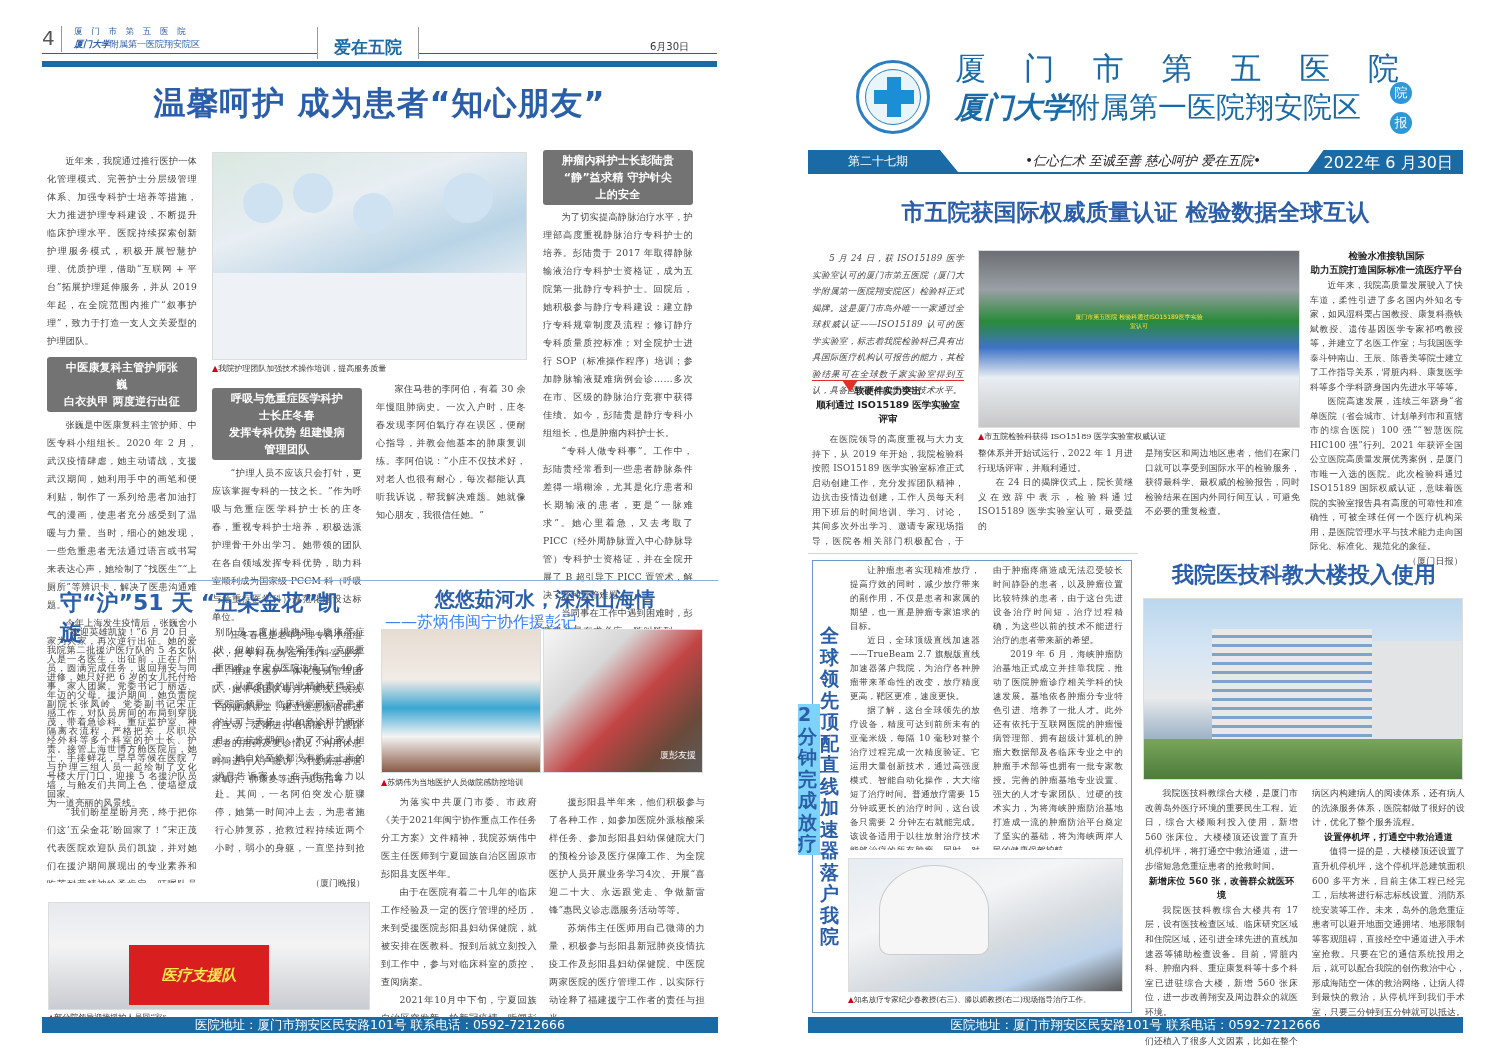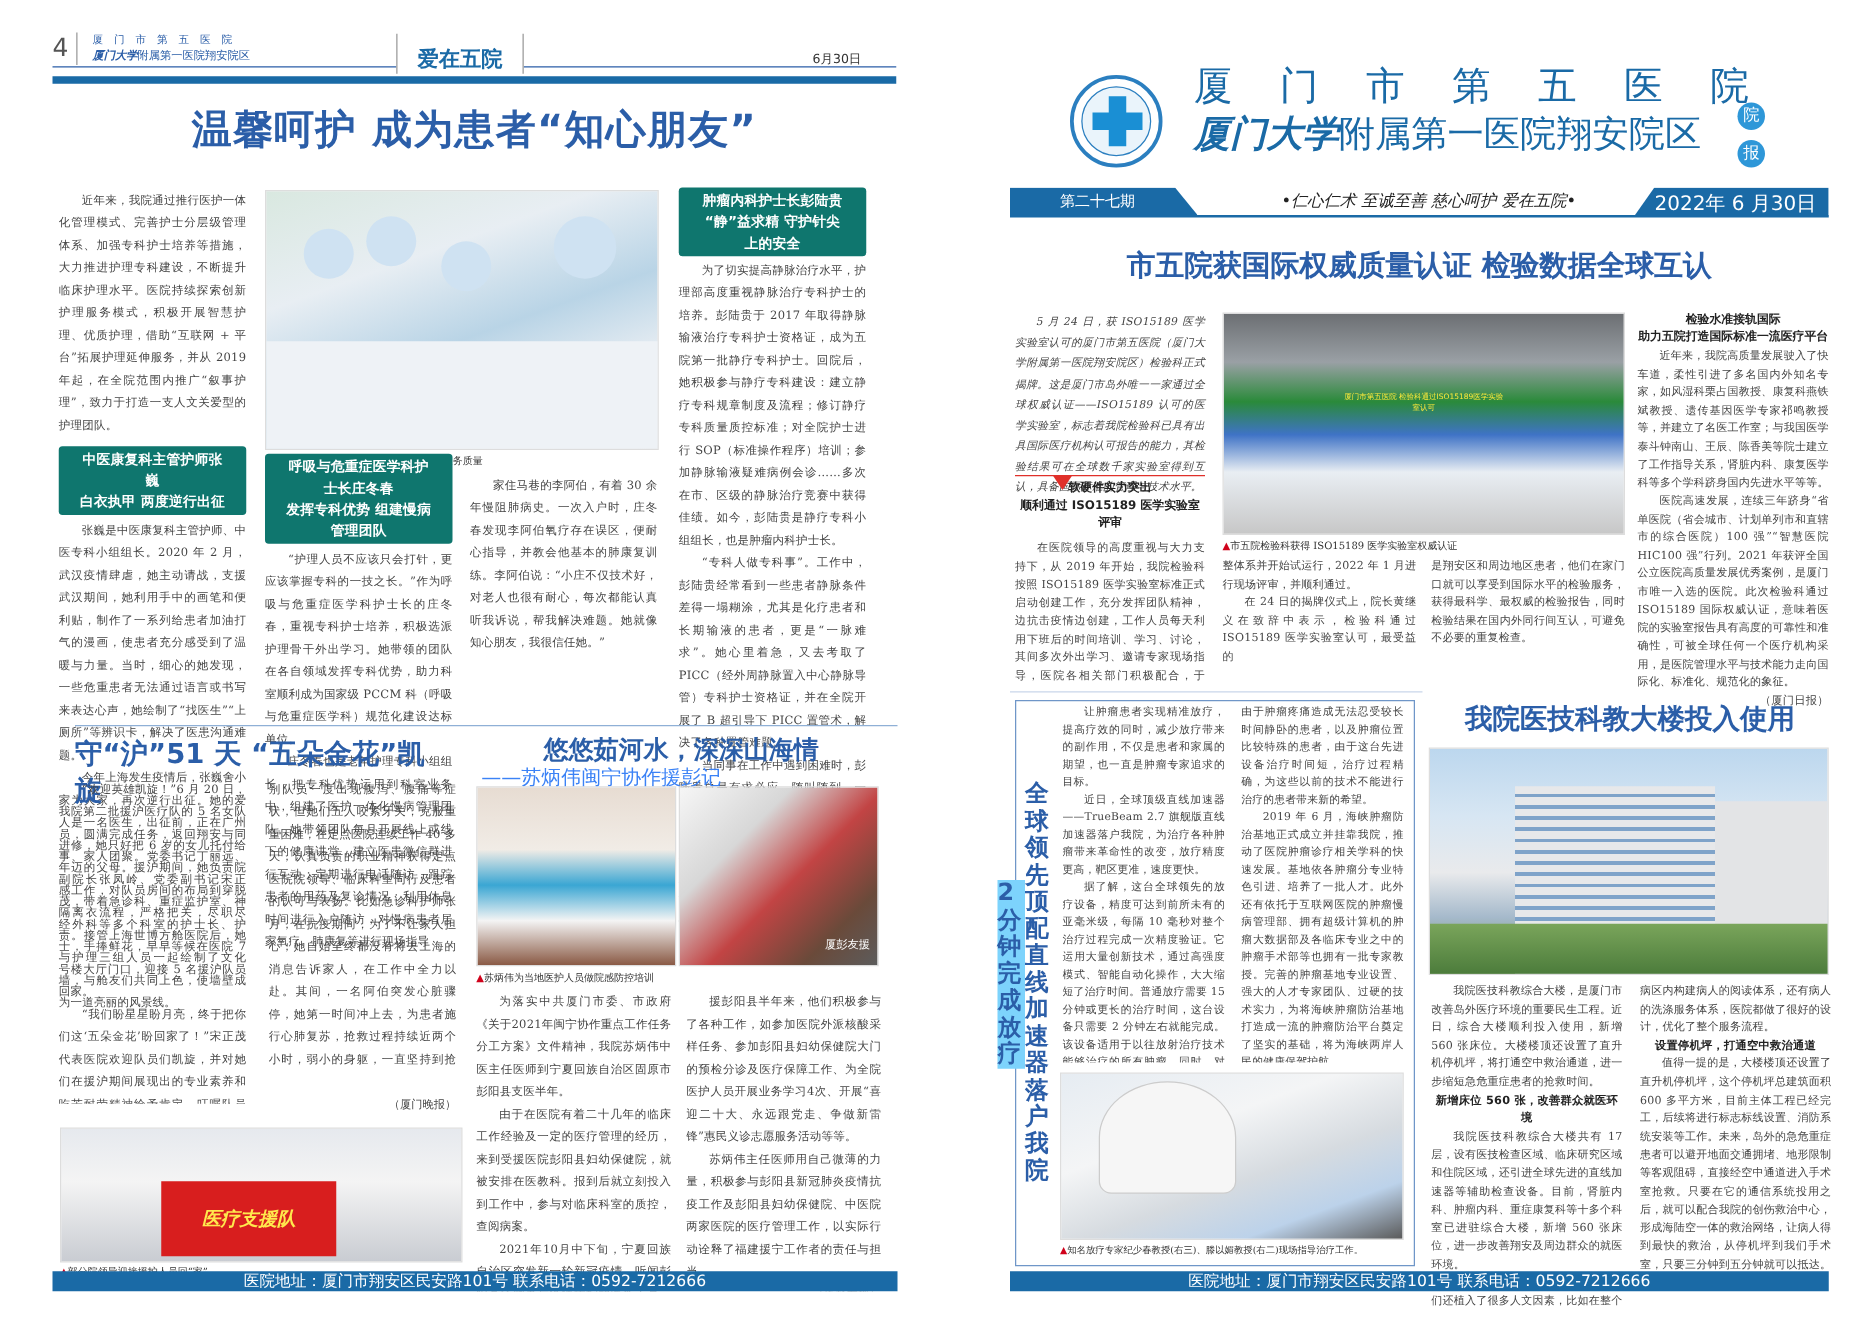--- a/index.html
+++ b/index.html
@@ -2,21 +2,21 @@
 <html><head>
 <meta charset="utf-8">
 <style>
 *{box-sizing:border-box;margin:0;padding:0}
 body{width:1500px;height:1059px;background:#fff;position:relative;overflow:hidden;font-family:"DejaVu Serif",serif;color:#333}
 .abs{position:absolute}
 .txt{font-family:"DejaVu Serif",serif;font-size:9.2px;line-height:18px;color:#444;text-align:justify;letter-spacing:0.2px}
 .txt p{text-indent:2em}
 .src{text-align:right;font-size:9px;color:#444}
 .sans{font-family:"DejaVu Sans","Liberation Sans",sans-serif}
-.redbox{background:#0f766e;color:#fff;border-radius:3px;text-align:center;font-family:"DejaVu Sans",sans-serif;font-size:11px;line-height:17px;padding:2px 16px;font-weight:bold}
+.redbox{background:#737373;color:#fff;border-radius:3px;text-align:center;font-family:"DejaVu Sans",sans-serif;font-size:11px;line-height:17px;padding:2px 16px;font-weight:bold}
 .photo{border:1px solid #ddd;overflow:hidden}
 .cap{font-size:8px;color:#333;}
 .cap .tri{color:#d0021b}
 .footer{background:#1a6aa6;color:#fff;font-family:"DejaVu Sans",sans-serif;font-size:12.5px;text-align:center;line-height:15px;height:16px}
 </style>
 </head>
 <body>
 
 <div>
 
@@ -46,21 +46,21 @@
 
   <div class="abs photo" style="left:212px;top:152px;width:315px;height:208px;background:linear-gradient(160deg,#d9e8e0 0%,#e8eef3 30%,#b9d4e6 55%,#f0f2f5 80%,#ddd 100%)">
     <div style="position:absolute;left:30px;top:30px;width:40px;height:40px;border-radius:50%;background:#cfe2f2"></div>
     <div style="position:absolute;left:80px;top:20px;width:40px;height:40px;border-radius:50%;background:#cfe2f2"></div>
     <div style="position:absolute;left:140px;top:40px;width:40px;height:40px;border-radius:50%;background:#cfe2f2"></div>
     <div style="position:absolute;left:230px;top:20px;width:50px;height:50px;border-radius:50%;background:#cfe2f2"></div>
     <div style="position:absolute;left:0;top:120px;width:315px;height:88px;background:#eef2f6"></div>
   </div>
   <div class="abs cap" style="left:212px;top:363px;width:315px"><span class="tri">▲</span><span>我院护理团队加强技术操作培训，提高服务质量</span></div>
 
-  <div class="abs txt" style="left:212px;top:363px;width:150px">
+  <div class="abs txt" style="left:212px;top:388px;width:150px">
     <div class="redbox" style="margin-bottom:4px">
       <div>呼吸与危重症医学科护士长庄冬春</div>
       <div>发挥专科优势  组建慢病管理团队</div>
     </div>
     <p>“护理人员不应该只会打针，更应该掌握专科的一技之长。”作为呼吸与危重症医学科护士长的庄冬春，重视专科护士培养，积极选派护理骨干外出学习。她带领的团队在各自领域发挥专科优势，助力科室顺利成为国家级 PCCM 科（呼吸与危重症医学科）规范化建设达标单位。</p>
     <p>庄冬春也是老年护理专科小组组长，把专科优势运用到科室业务中，组建了医护一体化慢病管理团队。她带领团队每月开展线上或线下的健康讲堂，建立医患微信群进行互动；定期进行电话随访，跟踪患者的用药及复诊情况；利用休息时间进行入户随访，对慢病患者居家氧疗、肺康复等进行现场指导</p>
   </div>
   <div class="abs txt" style="left:376px;top:380px;width:150px">
     <p>家住马巷的李阿伯，有着 30 余年慢阻肺病史。一次入户时，庄冬春发现李阿伯氧疗存在误区，便耐心指导，并教会他基本的肺康复训练。李阿伯说：“小庄不仅技术好，对老人也很有耐心，每次都能认真听我诉说，帮我解决难题。她就像知心朋友，我很信任她。”</p>
   </div>

